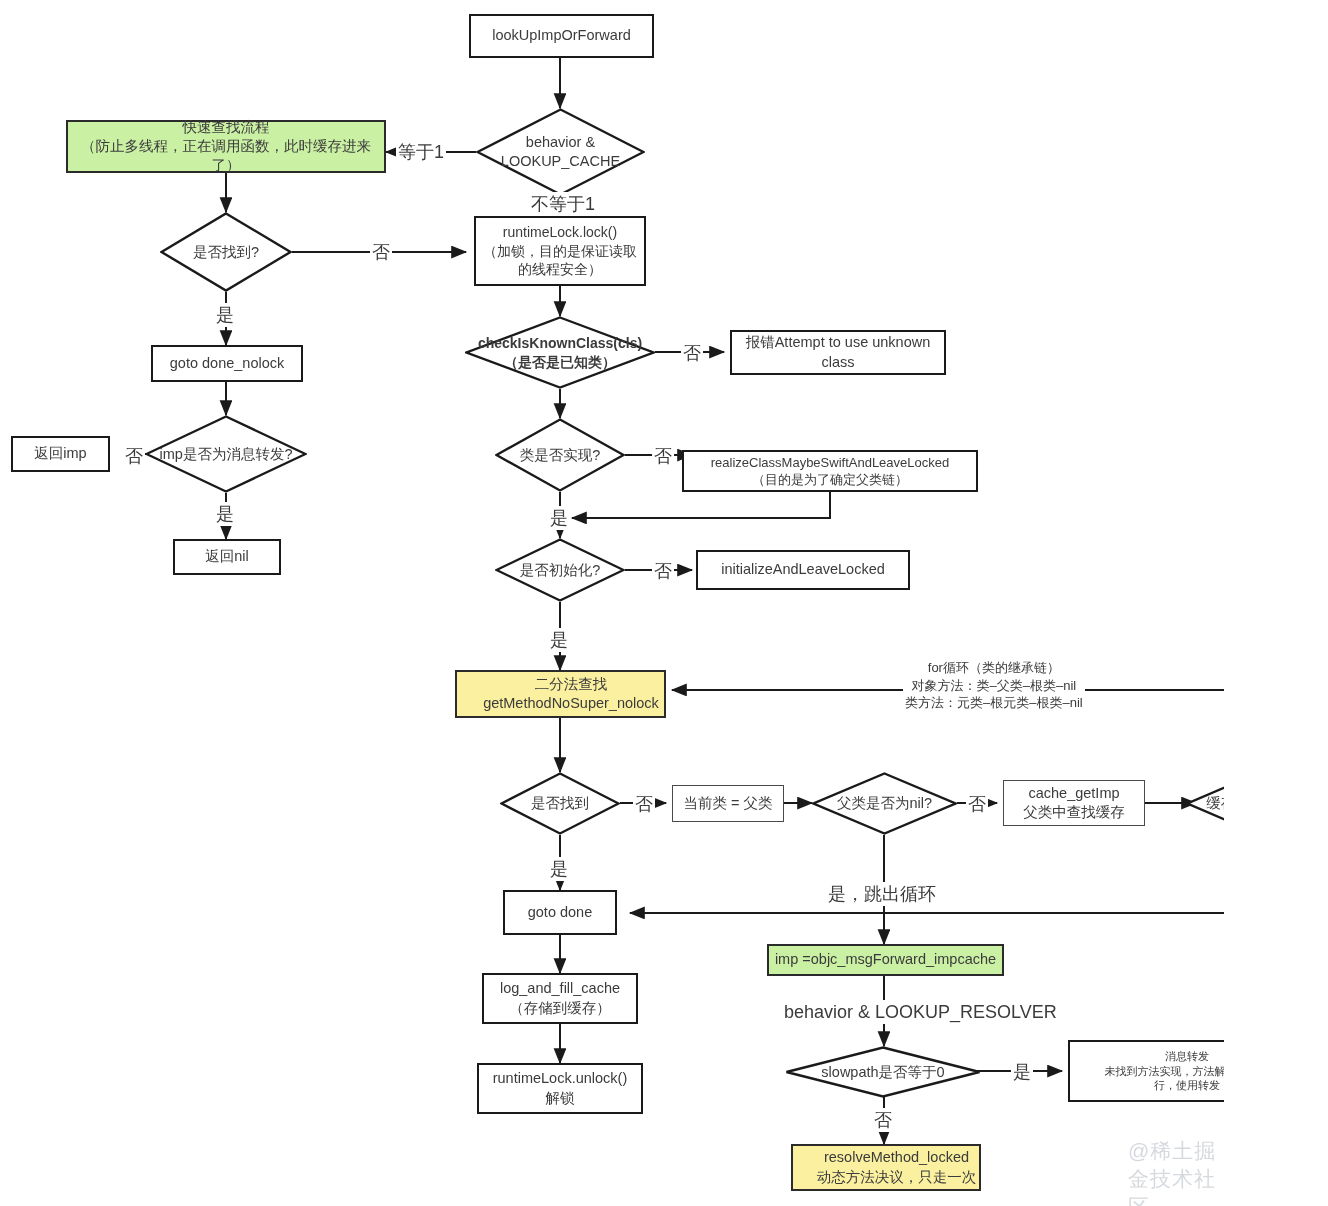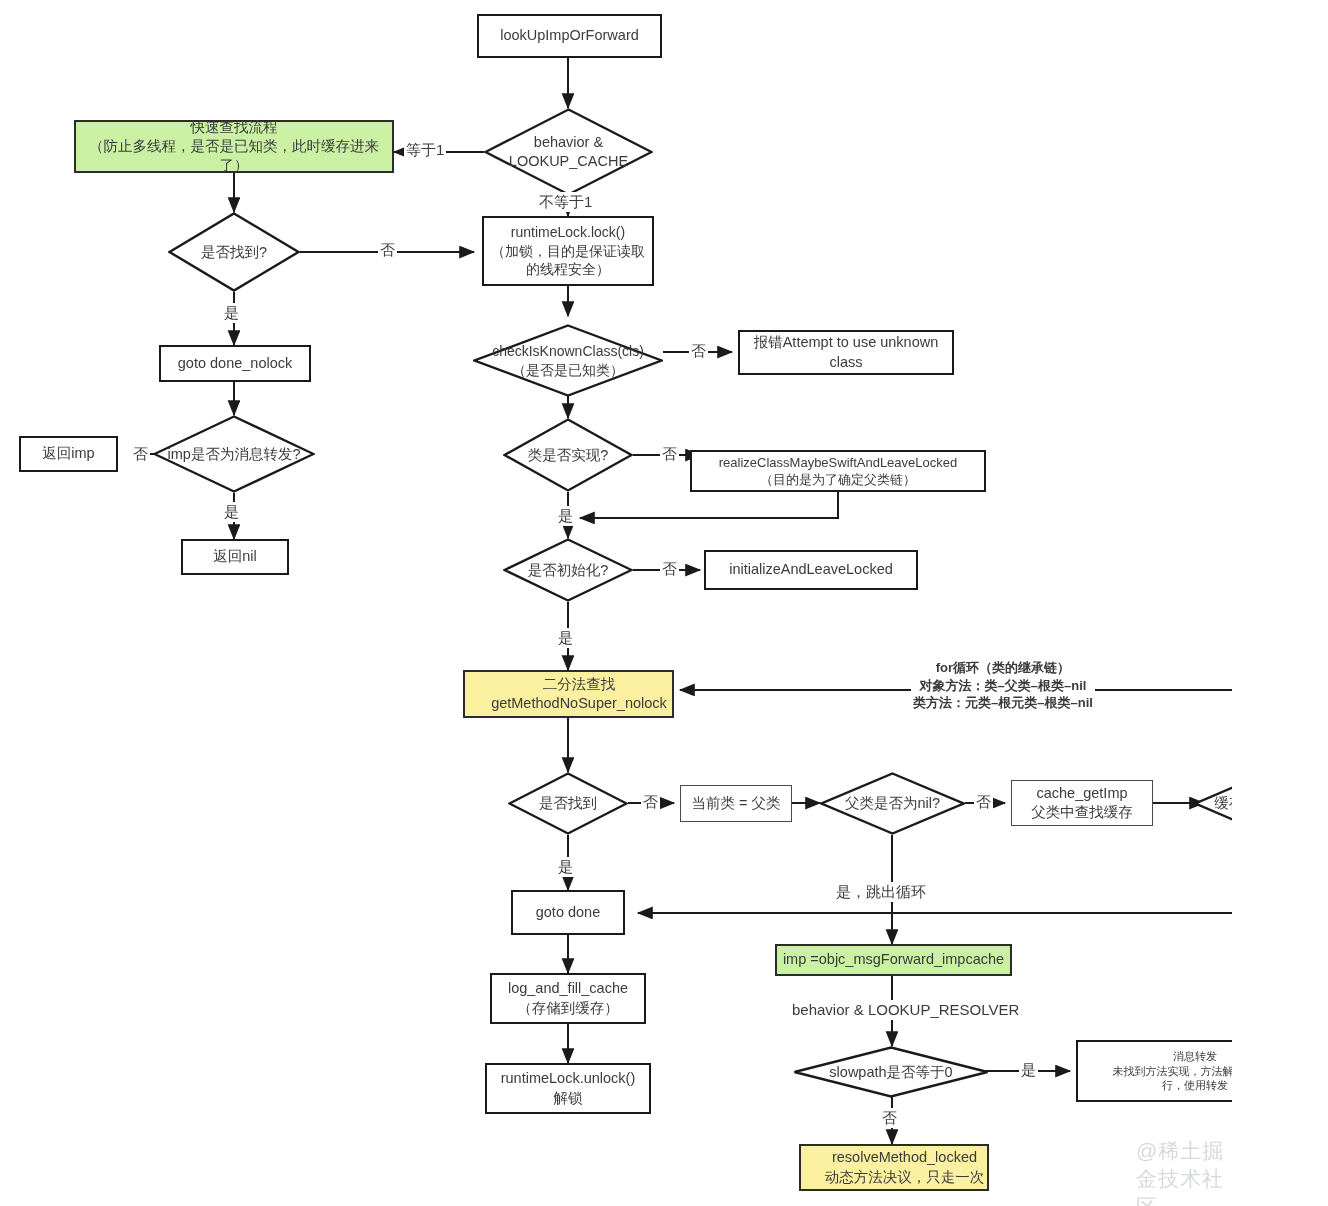--- a/index.html
+++ b/index.html
@@ -9,21 +9,20 @@
   }
   body {
     font-family: "Liberation Sans", "DejaVu Sans", sans-serif;
   }
   #canvas {
     position: relative;
     width: 1224px;
     height: 1206px;
     background: #ffffff;
     overflow: hidden;
-    margin-left: 8px;
   }
   svg.wires {
     position: absolute;
     left: 0; top: 0;
     width: 1328px;
     height: 1206px;
   }
   .node {
     position: absolute;
     box-sizing: border-box;
@@ -69,31 +68,30 @@
     justify-content: center;
     text-align: center;
     font-size: 14.5px;
     color: #3b3b3b;
     line-height: 1.3;
     white-space: pre-line;
     pointer-events: auto;
   }
   .edge-label {
     position: absolute;
-    font-size: 15px;
+    font-size: 18px;
     color: #3b3b3b;
     background: #ffffff;
     padding: 0 2px;
     white-space: pre-line;
     line-height: 1.35;
     z-index: 4;
   }
   .edge-label.multi {
     text-align: left;
-    font-weight: bold;
   }
   .watermark {
     position: absolute;
     font-size: 21px;
     color: #d6d9dd;
     letter-spacing: 1px;
     z-index: 2;
     user-select: none;
   }
 </style>
@@ -178,21 +176,21 @@
 
   <div class="diamond-wrap" style="left:476px; top:108px; width:169px; height:88px;">
     <svg width="169" height="88" viewBox="0 0 169 88">
       <polygon points="84.5,1.5 167.5,44 84.5,86.5 1.5,44" fill="#ffffff" stroke="#1a1a1a" stroke-width="2.4"></polygon>
     </svg>
     <div class="diamond-label">behavior &amp;
 LOOKUP_CACHE</div>
   </div>
 
   <div class="node box green" style="left:66px; top:120px; width:320px; height:53px;">快速查找流程
-（防止多线程，是否是已知类，此时缓存进来了）</div>
+（防止多线程，正在调用函数，此时缓存进来了）</div>
 
   <div class="diamond-wrap" style="left:160px; top:212px; width:132px; height:80px;">
     <svg width="132" height="80" viewBox="0 0 132 80">
       <polygon points="66,1.5 130.5,40 66,78.5 1.5,40" fill="#ffffff" stroke="#1a1a1a" stroke-width="2.4"></polygon>
     </svg>
     <div class="diamond-label">是否找到?</div>
   </div>
 
   <div class="node box" style="left:151px; top:345px; width:152px; height:37px;">goto done_nolock</div>
 
@@ -204,21 +202,21 @@
   </div>
 
   <div class="node box" style="left:11px; top:436px; width:99px; height:36px;">返回imp</div>
 
   <div class="node box" style="left:173px; top:539px; width:108px; height:36px;">返回nil</div>
 
   <div class="node box" style="left:474px; top:216px; width:172px; height:70px; font-size:14px;">runtimeLock.lock()
 （加锁，目的是保证读取
 的线程安全）</div>
 
-  <div class="diamond-wrap" style="left:465px; top:324px; width:190px; height:73px;">
+  <div class="diamond-wrap" style="left:465px; top:316px; width:190px; height:73px;font-weight:bold;">
     <svg width="190" height="73" viewBox="0 0 190 73">
       <polygon points="95,1.5 188.5,36.5 95,71.5 1.5,36.5" fill="#ffffff" stroke="#1a1a1a" stroke-width="2.4"></polygon>
     </svg>
     <div class="diamond-label" style="font-size:14px;">checkIsKnownClass(cls)
 （是否是已知类）</div>
   </div>
 
   <div class="node box" style="left:730px; top:330px; width:216px; height:45px;">报错Attempt to use unknown
 class</div>
 

